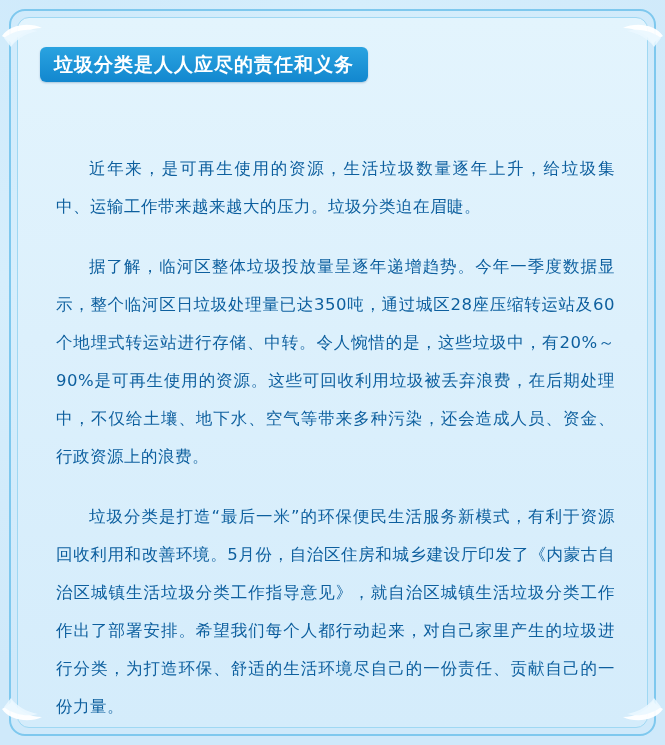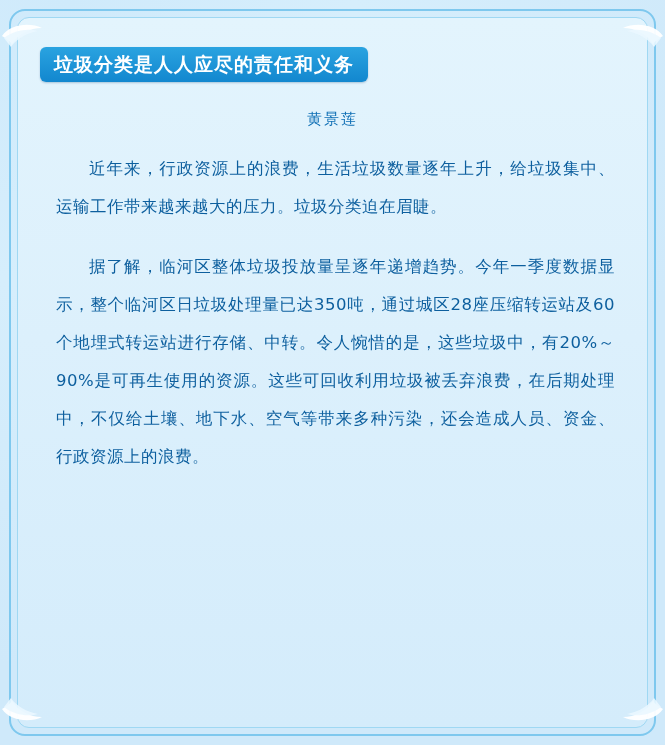--- a/index.html
+++ b/index.html
@@ -126,25 +126,25 @@
   <div class="frame-outer"></div>
 
   <div class="frame-inner">
 
     <div class="title-wrap">
       <div class="title-bar">
         <span class="title-text">垃圾分类是人人应尽的责任和义务</span>
       </div>
     </div>
 
-    <div class="author">黄景莲</div>
 
     <div class="article">
-      <p>近年来，行政资源上的浪费，生活垃圾数量逐年上升，给垃圾集中、运输工作带来越来越大的压力。垃圾分类迫在眉睫。</p>
+      <p>近年来，是可再生使用的资源，生活垃圾数量逐年上升，给垃圾集中、运输工作带来越来越大的压力。垃圾分类迫在眉睫。</p>
       <p>据了解，临河区整体垃圾投放量呈逐年递增趋势。今年一季度数据显示，整个临河区日垃圾处理量已达350吨，通过城区28座压缩转运站及60个地埋式转运站进行存储、中转。令人惋惜的是，这些垃圾中，有20%～90%是可再生使用的资源。这些可回收利用垃圾被丢弃浪费，在后期处理中，不仅给土壤、地下水、空气等带来多种污染，还会造成人员、资金、行政资源上的浪费。</p>
+      <p>垃圾分类是打造“最后一米”的环保便民生活服务新模式，有利于资源回收利用和改善环境。5月份，自治区住房和城乡建设厅印发了《内蒙古自治区城镇生活垃圾分类工作指导意见》，就自治区城镇生活垃圾分类工作作出了部署安排。希望我们每个人都行动起来，对自己家里产生的垃圾进行分类，为打造环保、舒适的生活环境尽自己的一份责任、贡献自己的一份力量。</p>
     </div>
 
   </div>
 
   <svg class="leaf tl" viewBox="0 0 44 30">
     <path d="M2,14 C10,2 30,0 42,6 C30,6 18,12 12,22 C9,18 5,16 2,14 Z" fill="#ffffff" opacity="0.95"></path>
     <path d="M4,16 C14,8 28,6 38,9 C27,11 16,17 11,25 Z" fill="#eaf7ff" opacity="0.9"></path>
   </svg>
   <svg class="leaf tr" viewBox="0 0 44 30">
     <path d="M2,14 C10,2 30,0 42,6 C30,6 18,12 12,22 C9,18 5,16 2,14 Z" fill="#ffffff" opacity="0.95"></path>

